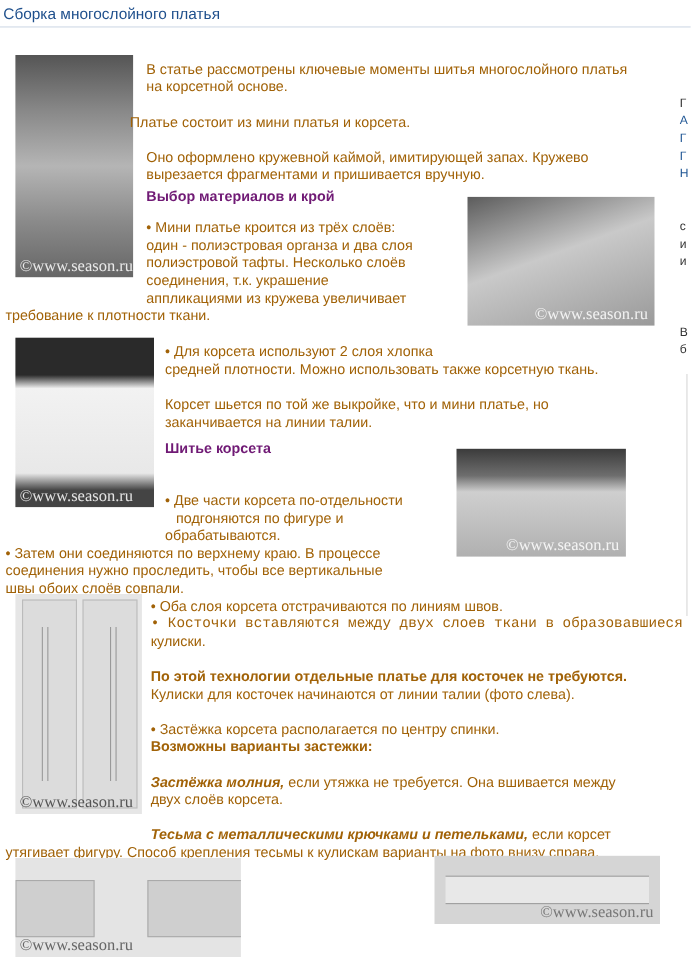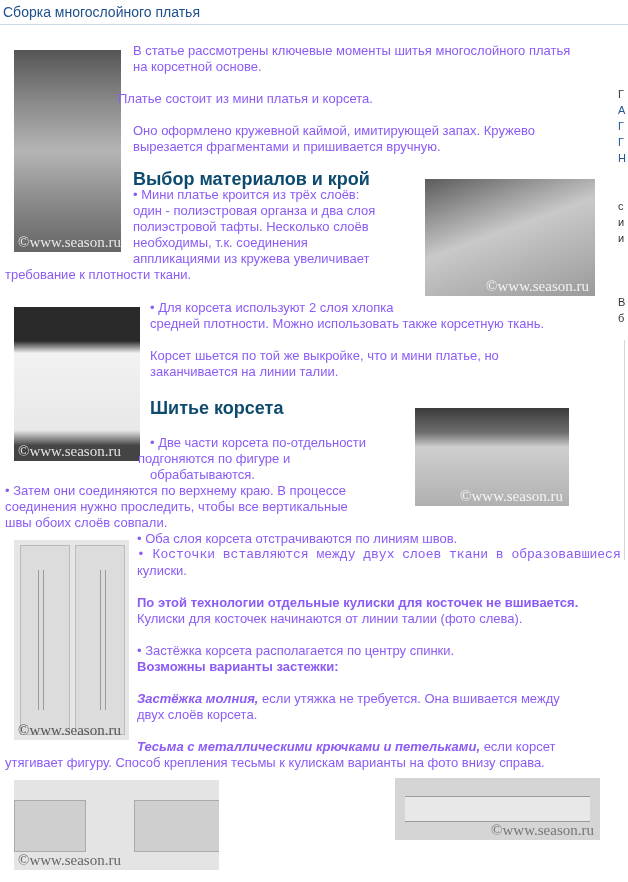--- a/index.html
+++ b/index.html
@@ -1,22 +1,22 @@
 <!DOCTYPE html>
 <html><head>
 <meta charset="utf-8">
 <style>
   html, body { margin:0; padding:0; background:#fff; }
   body { width:628px; height:882px; position:relative; overflow:hidden;
          font-family:"Liberation Sans", sans-serif; font-size:13px; color:#000; line-height:16px; }
   .abs { position:absolute; }
   .title { left:3px; top:2px; font-size:14px; color:#1e4f8c; font-weight:normal; line-height:20px; }
   .title-line { left:0; top:24px; width:628px; height:1px; background:#cfd9e6; }
-  .txt { position:absolute; font-size:13px; line-height:16px; color:#8b5cf6; }
-  .h { position:absolute; color:#0c4a6e; font-weight:bold; font-size:18px; }
+  .txt { position:absolute; font-size:13px; line-height:16px; color:#a16207;margin-top:12px; }
+  .h { position:absolute; color:#701a75; font-weight:bold; font-size:13px; }
   .photo { position:absolute; background:#9a9a9a; overflow:hidden; }
   .wm { position:absolute; bottom:2px; left:4px; color:rgba(255,255,255,.85); font-family:"Liberation Serif", serif; font-size:15px; }
   .side { position:absolute; left:618px; font-size:11px; line-height:13px; color:#333; }
   .side.link { color:#1f5694; }
   b.bi { font-weight:bold; font-style:italic; }
 </style>
 </head>
 <body>
 
 <div class="abs title">Сборка многослойного платья</div>
@@ -29,21 +29,21 @@
 <div class="txt" style="left:133px;top:43px;">В статье рассмотрены ключевые моменты шитья многослойного платья</div>
 <div class="txt" style="left:133px;top:59px;">на корсетной основе.</div>
 <div class="txt" style="left:118px;top:91px;">Платье состоит из мини платья и корсета.</div>
 <div class="txt" style="left:133px;top:123px;">Оно оформлено кружевной каймой, имитирующей запах. Кружево</div>
 <div class="txt" style="left:133px;top:139px;">вырезается фрагментами и пришивается вручную.</div>
 
 <div class="h" style="left:133px;top:171px;">Выбор материалов и крой</div>
 <div class="txt" style="left:133px;top:187px;">• Мини платье кроится из трёх слоёв:</div>
 <div class="txt" style="left:133px;top:203px;">один - полиэстровая органза и два слоя</div>
 <div class="txt" style="left:133px;top:219px;">полиэстровой тафты. Несколько слоёв</div>
-<div class="txt" style="left:133px;top:235px;">необходимы, т.к. соединения</div>
+<div class="txt" style="left:133px;top:235px;">соединения, т.к. украшение</div>
 <div class="txt" style="left:133px;top:251px;">аппликациями из кружева увеличивает</div>
 <div class="txt" style="left:5px;top:267px;">требование к плотности ткани.</div>
 
 <div class="photo" style="left:425px;top:179px;width:170px;height:117px;background:linear-gradient(160deg,#5c5c5c,#c9c9c9 45%,#9a9a9a);">
   <div class="wm" style="left:auto;right:6px;">©www.season.ru</div>
 </div>
 
 <div class="photo" style="left:14px;top:307px;width:126px;height:154px;background:linear-gradient(180deg,#2a2a2a 0%,#2a2a2a 22%,#f2f2f2 30%,#e8e8e8 80%,#444 90%);">
   <div class="wm">©www.season.ru</div>
 </div>
@@ -53,38 +53,38 @@
 <div class="txt" style="left:150px;top:348px;">Корсет шьется по той же выкройке, что и мини платье, но</div>
 <div class="txt" style="left:150px;top:364px;">заканчивается на линии талии.</div>
 
 <div class="h" style="left:150px;top:400px;text-align:center;">Шитье корсета</div>
 
 <div class="photo" style="left:415px;top:408px;width:154px;height:98px;background:linear-gradient(180deg,#3b3b3b 0%,#6e6e6e 25%,#cfcfcf 40%,#b0b0b0 100%);">
   <div class="wm" style="left:auto;right:6px;">©www.season.ru</div>
 </div>
 
 <div class="txt" style="left:150px;top:435px;">• Две части корсета по-отдельности</div>
-<div class="txt" style="left:138px;top:451px;">подгоняются по фигуре и</div>
+<div class="txt" style="left:160px;top:451px;">подгоняются по фигуре и</div>
 <div class="txt" style="left:150px;top:467px;">обрабатываются.</div>
 <div class="txt" style="left:5px;top:483px;">• Затем они соединяются по верхнему краю. В процессе</div>
 <div class="txt" style="left:5px;top:499px;">соединения нужно проследить, чтобы все вертикальные</div>
 <div class="txt" style="left:5px;top:515px;">швы обоих слоёв совпали.</div>
 
 <div class="photo" style="left:14px;top:540px;width:115px;height:200px;background:#e6e6e6;">
   <div style="position:absolute;left:6px;top:5px;width:48px;height:188px;background:#dcdcdc;border:1px solid #bbb;"></div>
   <div style="position:absolute;left:61px;top:5px;width:48px;height:188px;background:#dcdcdc;border:1px solid #bbb;"></div>
   <div style="position:absolute;left:24px;top:30px;width:4px;height:140px;border-left:1px solid #999;border-right:1px solid #999;"></div>
   <div style="position:absolute;left:86px;top:30px;width:4px;height:140px;border-left:1px solid #999;border-right:1px solid #999;"></div>
   <div class="wm" style="color:#555;">©www.season.ru</div>
 </div>
 
 <div class="txt" style="left:137px;top:531px;">• Оба слоя корсета отстрачиваются по линиям швов.</div>
 <div class="txt" style="left:137px;top:547px;font-family:Liberation Mono, monospace;">• Косточки вставляются между двух слоев ткани в образовавшиеся</div>
 <div class="txt" style="left:137px;top:563px;">кулиски.</div>
-<div class="txt" style="left:137px;top:595px;font-weight:bold;">По этой технологии отдельные кулиски для косточек не вшивается.</div>
+<div class="txt" style="left:137px;top:595px;font-weight:bold;">По этой технологии отдельные платье для косточек не требуются.</div>
 <div class="txt" style="left:137px;top:611px;">Кулиски для косточек начинаются от линии талии (фото слева).</div>
 <div class="txt" style="left:137px;top:643px;">• Застёжка корсета располагается по центру спинки.</div>
 <div class="txt" style="left:137px;top:659px;font-weight:bold;">Возможны варианты застежки:</div>
 <div class="txt" style="left:137px;top:691px;"><b class="bi">Застёжка молния,</b><span> если утяжка не требуется. Она вшивается между</span></div>
 <div class="txt" style="left:137px;top:707px;">двух слоёв корсета.</div>
 <div class="txt" style="left:137px;top:739px;"><b class="bi">Тесьма с металлическими крючками и петельками,</b><span> если корсет</span></div>
 <div class="txt" style="left:5px;top:755px;">утягивает фигуру. Способ крепления тесьмы к кулискам варианты на фото внизу справа.</div>
 
 <div class="photo" style="left:14px;top:780px;width:205px;height:90px;background:#e4e4e4;">
   <div style="position:absolute;left:0;top:20px;width:70px;height:50px;background:#cfcfcf;border:1px solid #aaa;"></div>

